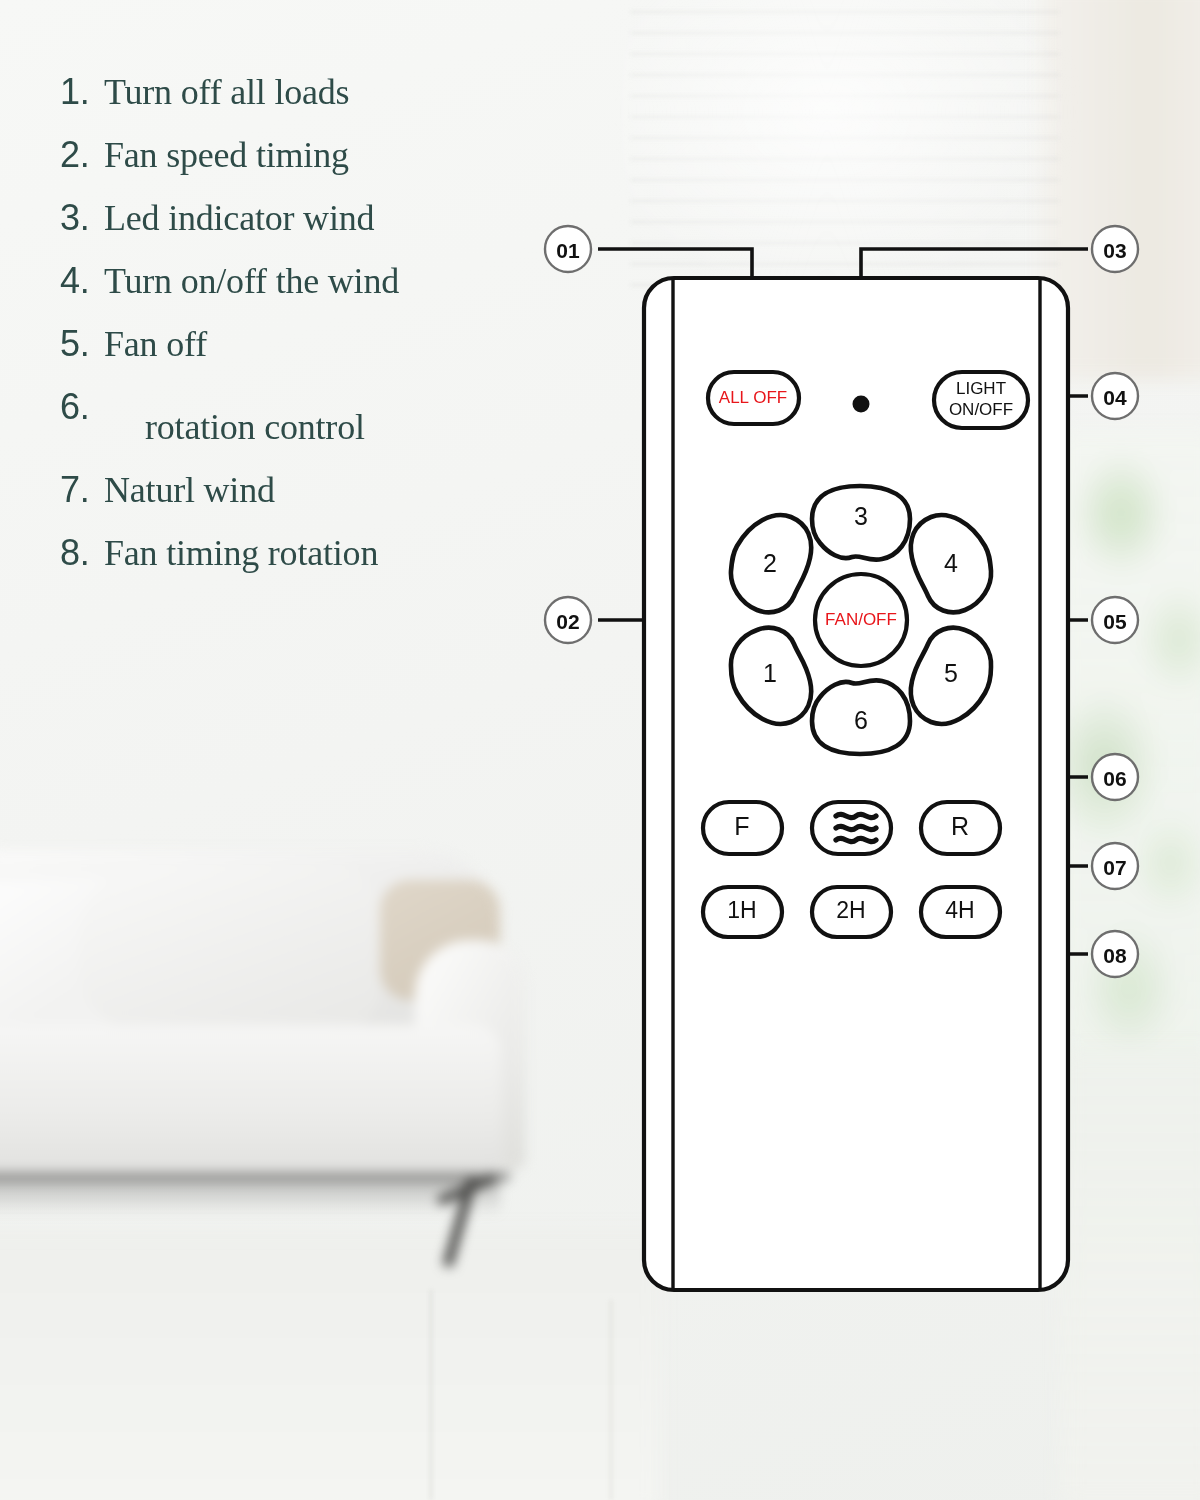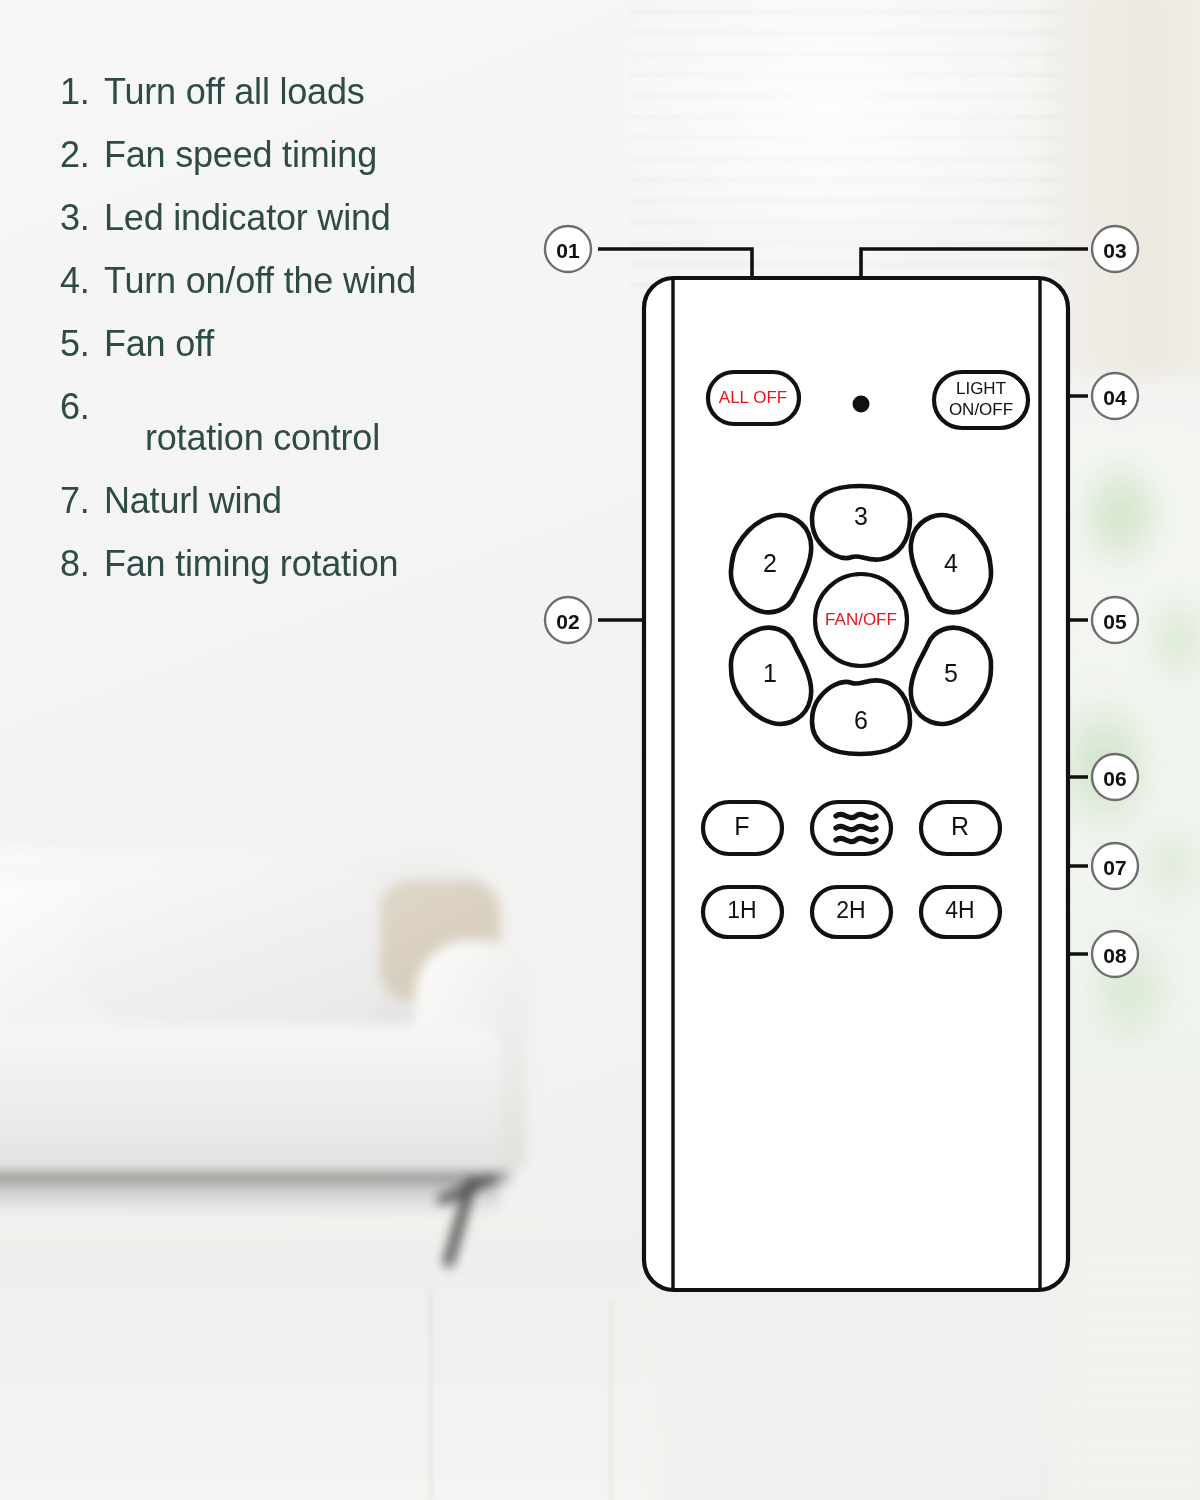--- a/index.html
+++ b/index.html
@@ -119,22 +119,22 @@
   .list{
     position:absolute;left:60px;top:74px;width:560px;
     color:#2e4b48;
   }
   .li{
     display:flex;align-items:flex-start;
     font-size:36px;line-height:1.0;margin-bottom:27px;
     letter-spacing:-.2px;font-weight:400;
   }
   .li .num{min-width:44px;flex:0 0 auto;}
-  .li .txt{flex:1 1 auto;}
-  .li .txt .cont{display:block;padding-left:41px;margin-top:31px;}
+  .li .txt{flex:1 1 auto;font-family:Liberation Serif, serif;}
+  .li .txt .cont{display:block;padding-left:41px;margin-top:20px;}
 
   
   #diagram{position:absolute;left:0;top:0;width:1200px;height:1500px;}
   .body-line{fill:#ffffff;stroke:#111111;stroke-width:4.2;}
   .panel-line{fill:none;stroke:#111111;stroke-width:3.4;}
   .btn{fill:#ffffff;stroke:#111111;stroke-width:4.2;}
   .petal{fill:#ffffff;stroke:#111111;stroke-width:4.6;}
   .lead{fill:none;stroke:#111111;stroke-width:3.6;stroke-linecap:butt;}
   .lbl{font-family:"Liberation Sans",sans-serif;text-anchor:middle;dominant-baseline:middle;}
   .lbl-red{fill:#e8161b;}

